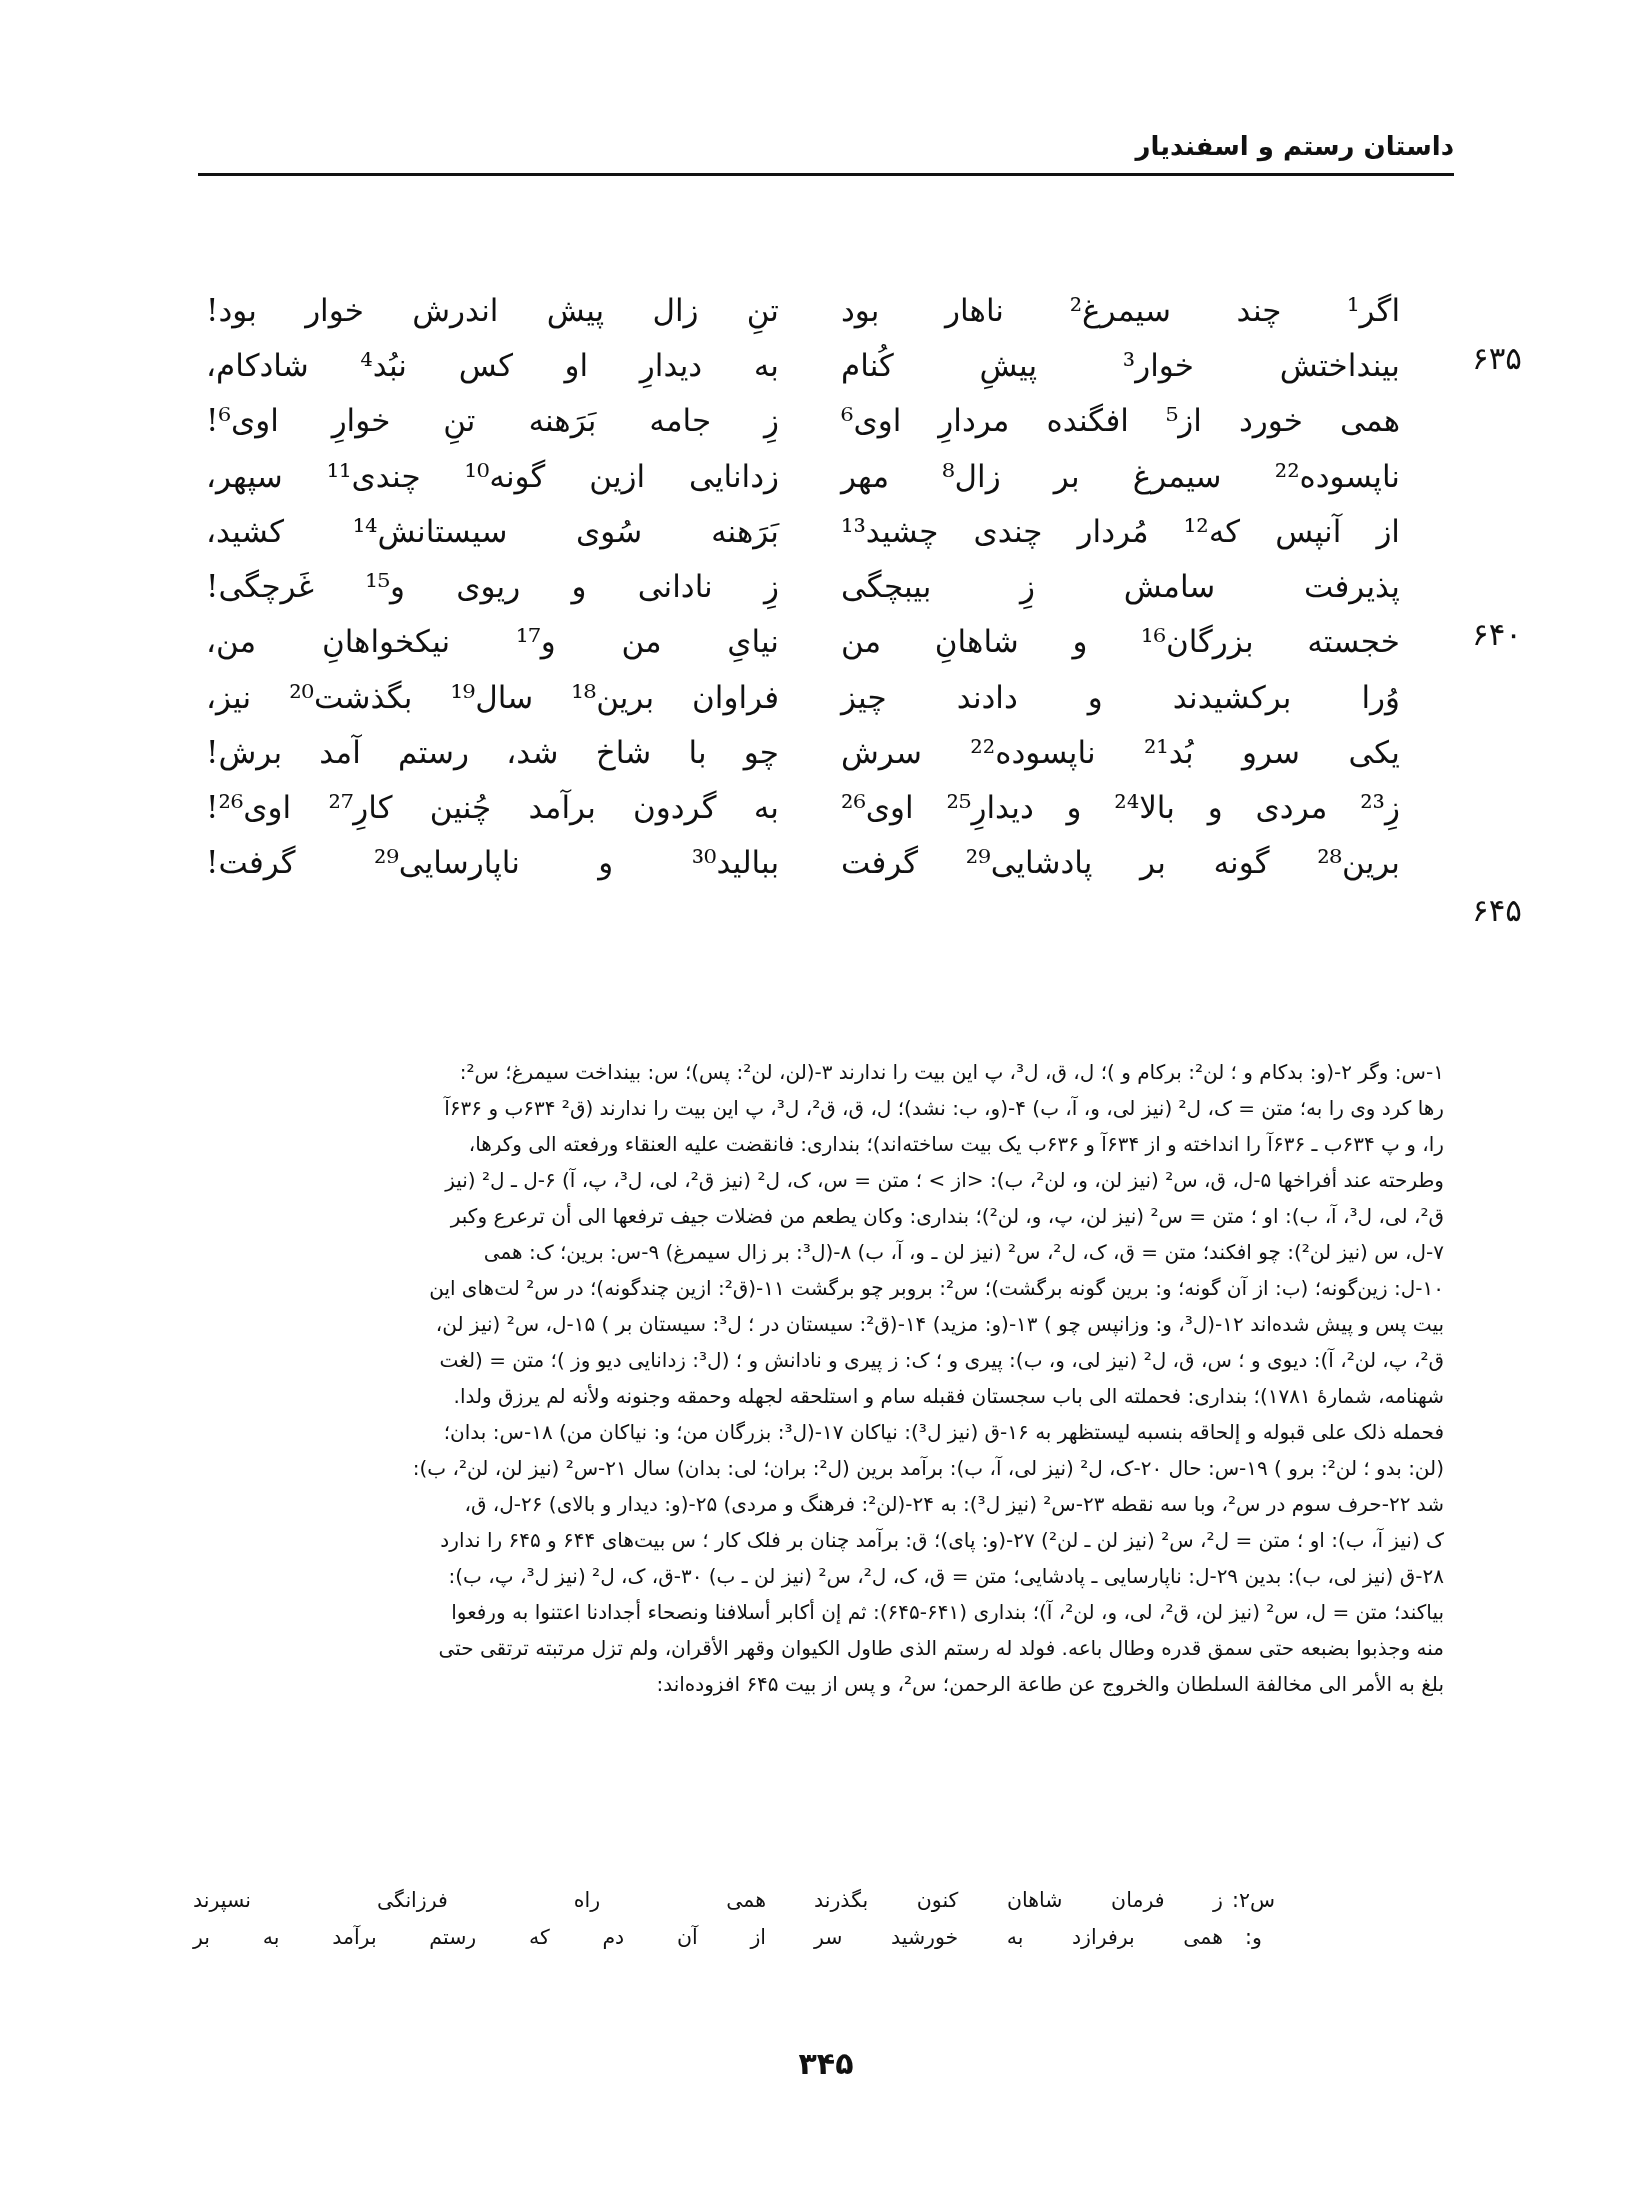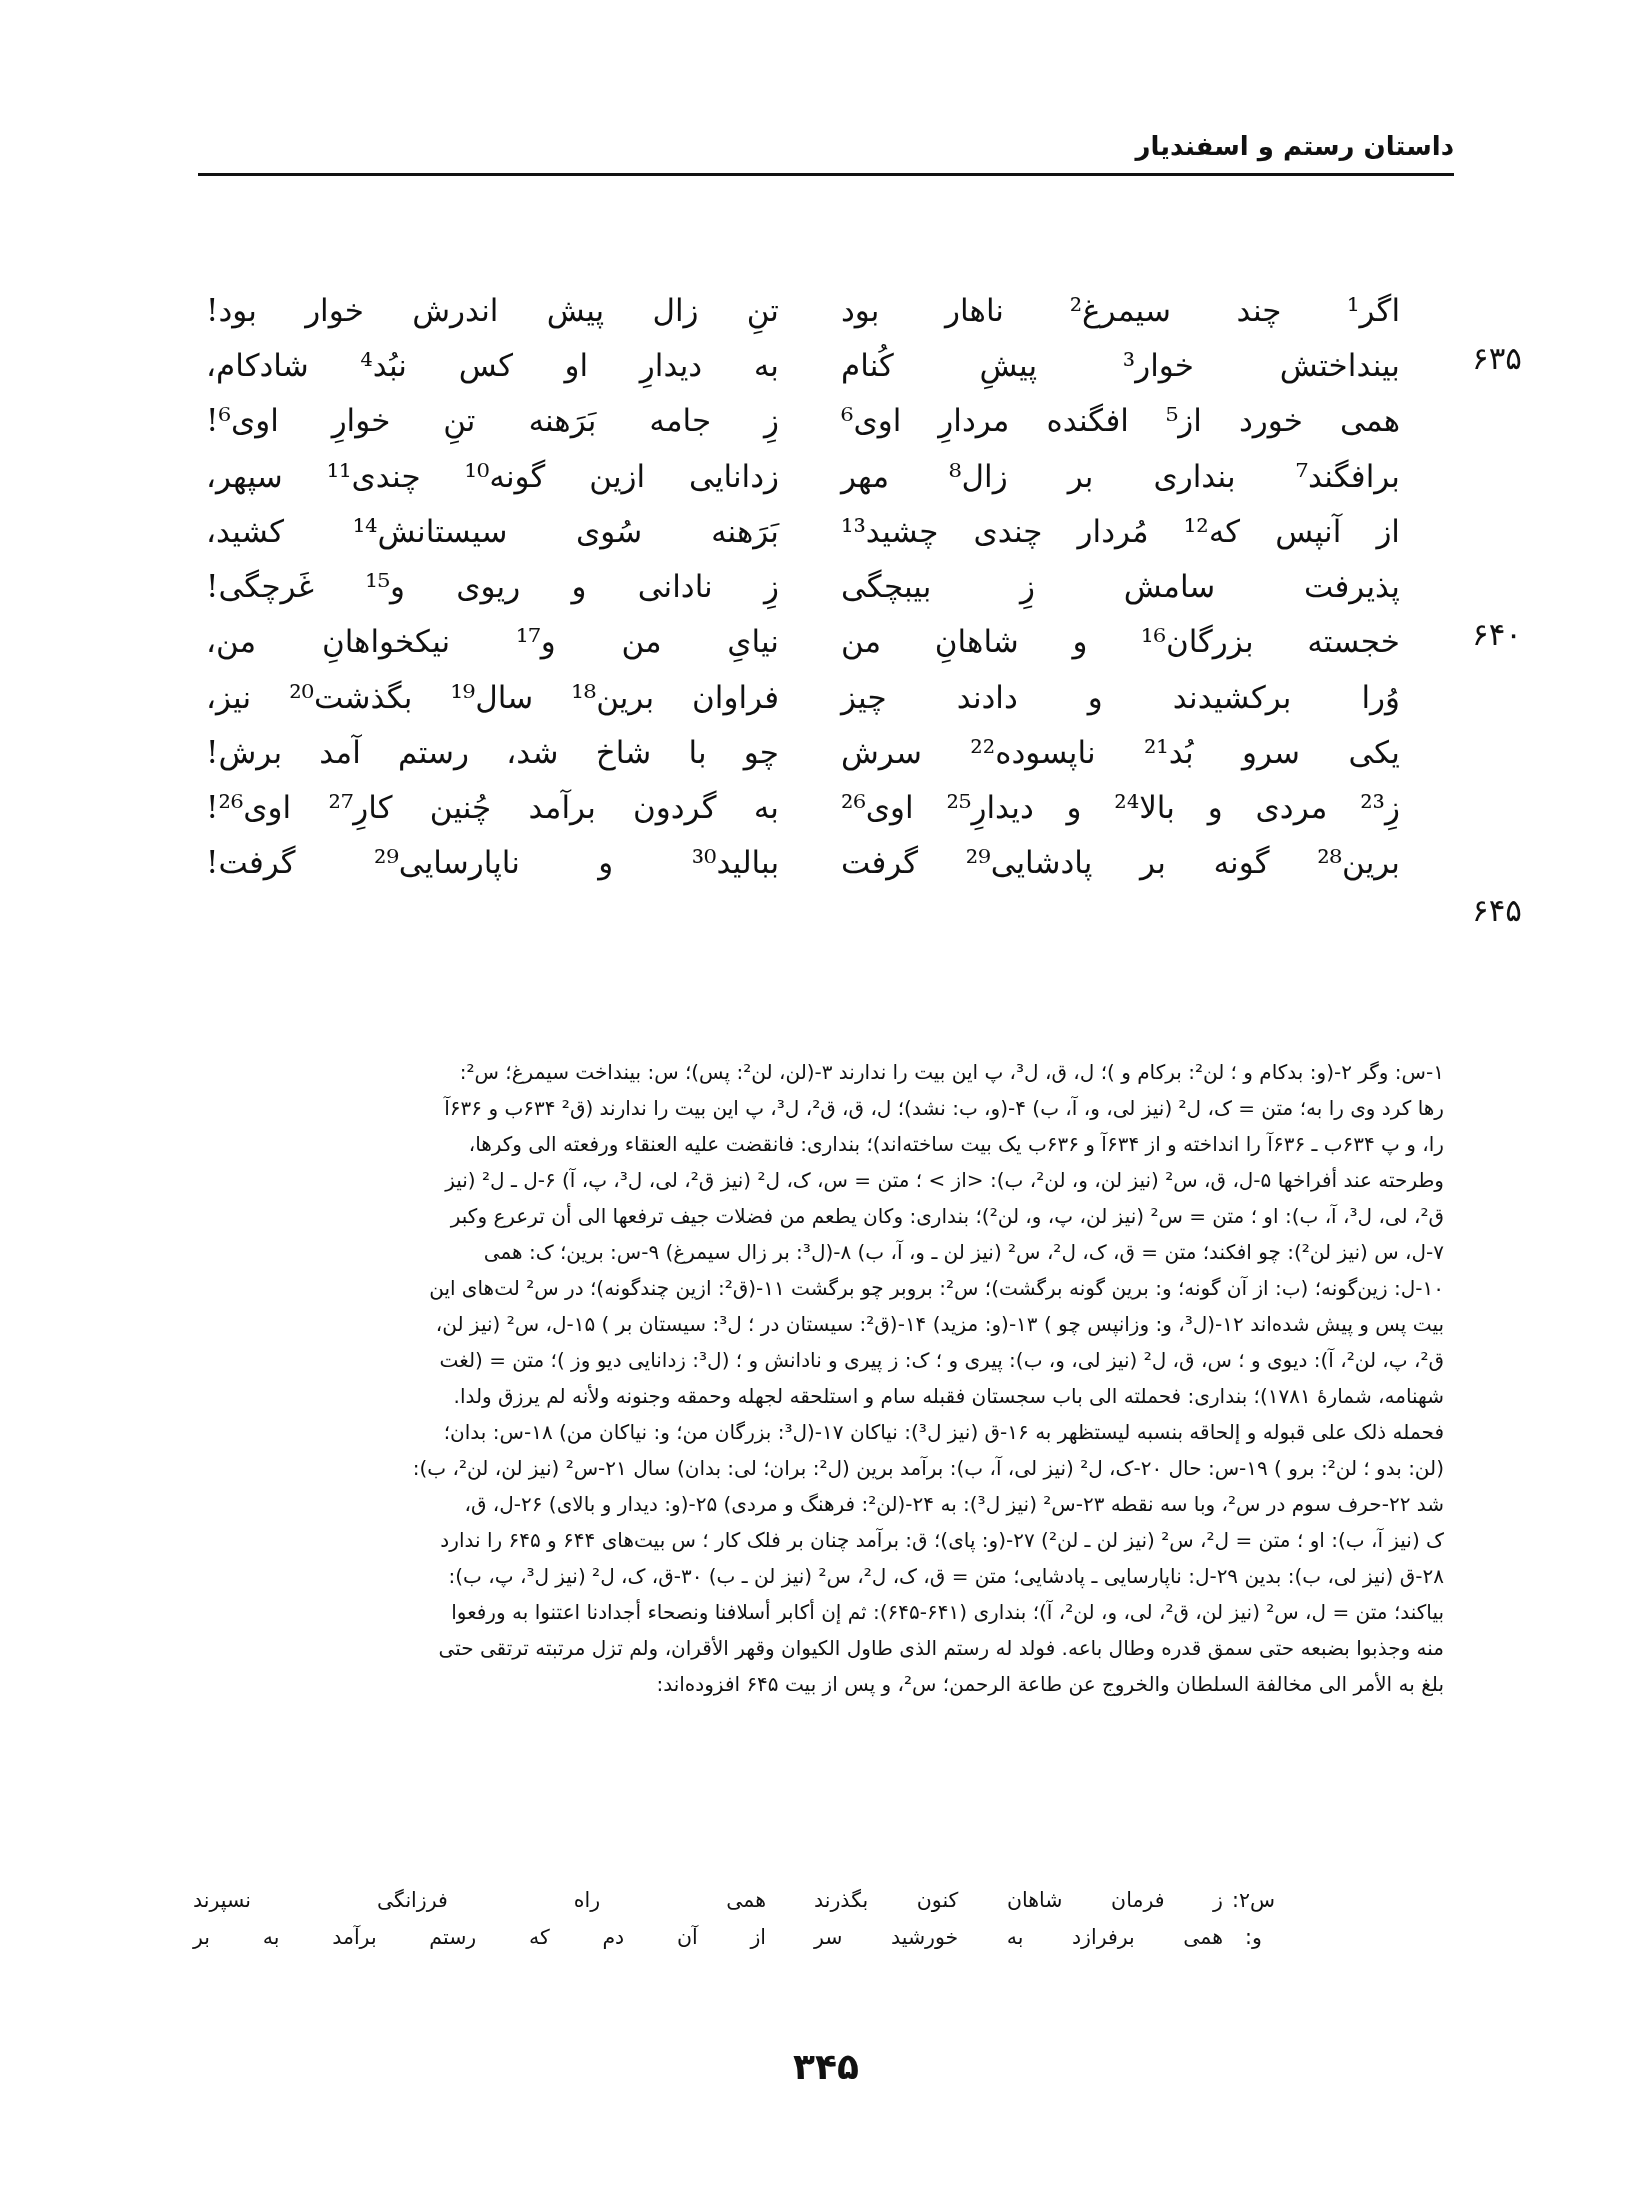--- a/index.html
+++ b/index.html
@@ -47,21 +47,21 @@
     position: absolute; top: 1882px; right: 368px; width: 1091px;
     font-family: "DejaVu Sans", sans-serif; font-size: 20.5px; line-height: 37px;
   }
   .added-line { position: relative; height: 37px; }
   .added-tag { position: absolute; right: 0; width: 61px; text-align: center; }
   .added-h1 { position: absolute; right: 61px; width: 409px; white-space: nowrap; text-align: justify; text-align-last: justify; }
   .added-h2 { position: absolute; right: 518px; width: 573px; white-space: nowrap; text-align: justify; text-align-last: justify; }
 
   .page-number {
     position: absolute; top: 2046px; left: 0; right: 0; text-align: center;
-    font-family: "DejaVu Sans", sans-serif; font-weight: bold; font-size: 36px;
+    font-family: "DejaVu Sans", sans-serif; font-weight: bold; font-size: 30px;
   }
 </style>
 </head>
 <body>
 
 <div class="page">
 
   <div class="running-head">داستان رستم و اسفندیار</div>
   <div class="head-rule"></div>
 
@@ -76,21 +76,21 @@
       <span class="hemistich hemi-right">بینداختش خوار³ پیشِ کُنام</span>
       <span class="hemistich hemi-left">به دیدارِ او کس نبُد⁴ شادکام،</span>
     </div>
     <div class="verse-row" style="top:110px">
       <span class="verse-num"></span>
       <span class="hemistich hemi-right">همی خورد از⁵ افگنده مردارِ اوی⁶</span>
       <span class="hemistich hemi-left">زِ جامه بَرَهنه تنِ خوارِ اوی⁶!</span>
     </div>
     <div class="verse-row" style="top:166px">
       <span class="verse-num"></span>
-      <span class="hemistich hemi-right">برافگند⁷ بنداری بر زال⁸ مهر</span>
+      <span class="hemistich hemi-right">ناپسوده²² سیمرغ بر زال⁸ مهر</span>
       <span class="hemistich hemi-left">زدانایی ازین گونه¹⁰ چندی¹¹ سپهر،</span>
     </div>
     <div class="verse-row" style="top:221px">
       <span class="verse-num"></span>
       <span class="hemistich hemi-right">از آنپس که¹² مُردار چندی چشید¹³</span>
       <span class="hemistich hemi-left">بَرَهنه سُوی سیستانش¹⁴ کشید،</span>
     </div>
     <div class="verse-row" style="top:276px">
       <span class="verse-num">۶۴۰</span>
       <span class="hemistich hemi-right">پذیرفت سامش زِ بیبچگی</span>

